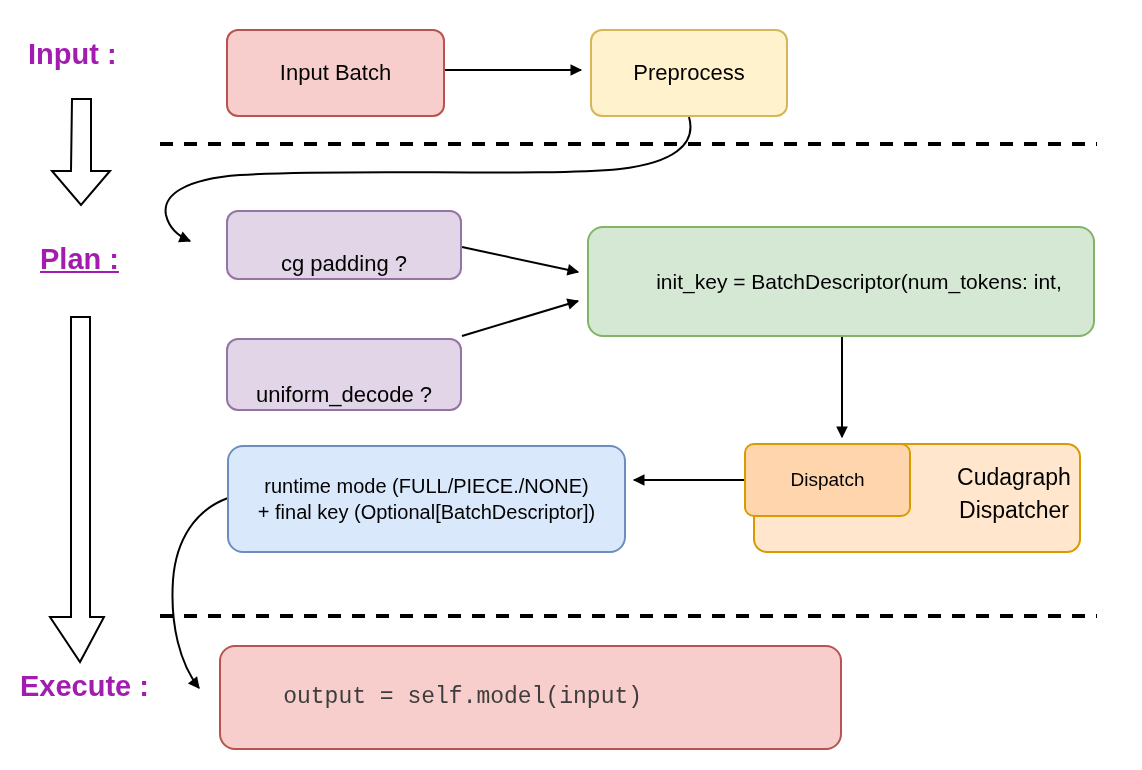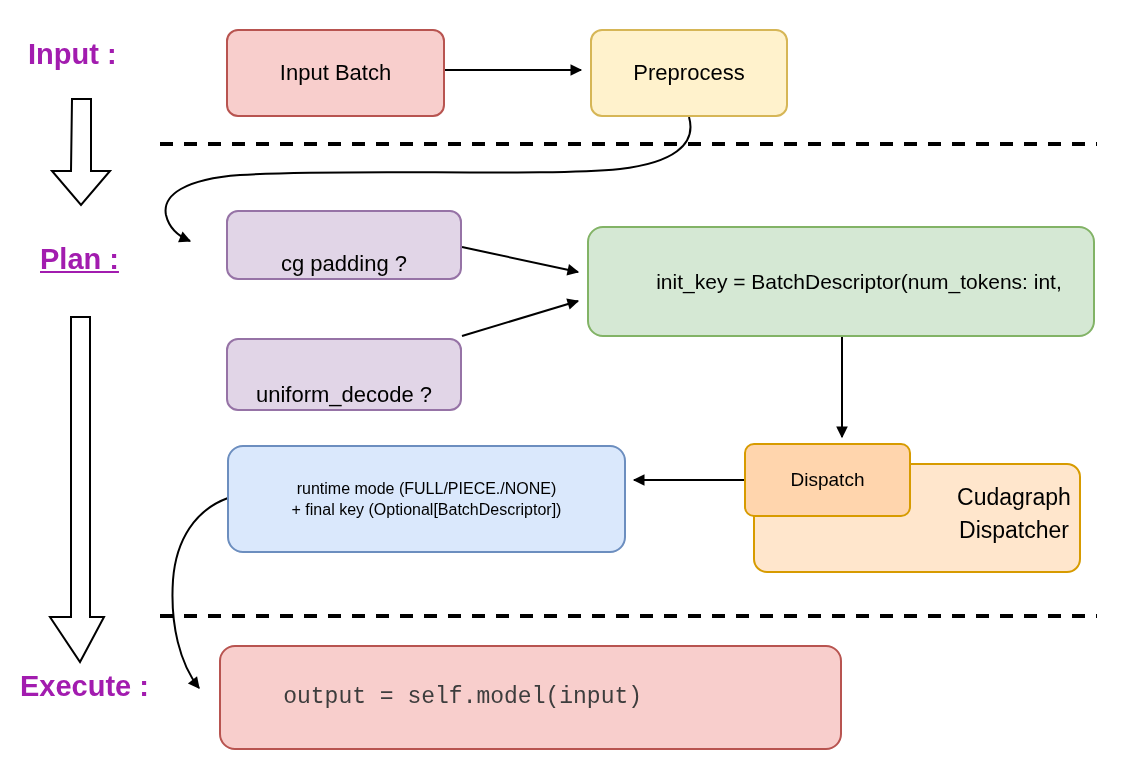--- a/index.html
+++ b/index.html
@@ -58,21 +58,21 @@
     justify-content: center;
     text-align: center;
     font-size: 22px;
     color: #000000;
     line-height: 1.32;
   }
   .node-pink   { background: var(--pink-fill,   #f8cecc); border-color: var(--pink-border,   #b85450); }
   .node-yellow { background: var(--yellow-fill, #fff2cc); border-color: var(--yellow-border, #d6b656); }
   .node-purple { background: var(--purple-fill, #e1d5e7); border-color: var(--purple-border, #9673a6); justify-content: flex-end; }
   .node-green  { background: var(--green-fill,  #d5e8d4); border-color: var(--green-border,  #82b366); border-radius: 16px; font-size: 21px; }
-  .node-blue   { background: var(--blue-fill,   #dae8fc); border-color: var(--blue-border,   #6c8ebf); border-radius: 16px; font-size: 16px; }
+  .node-blue   { background: var(--blue-fill,   #dae8fc); border-color: var(--blue-border,   #6c8ebf); border-radius: 16px; font-size: 20px; }
   .node-orange-outer {
     background: var(--orange-fill, #ffe6cc);
     border-color: var(--orange-border, #d79b00);
     border-radius: 14px;
     display: block;
   }
   .node-orange-inner {
     background: var(--orange-inner-fill, #ffd5ad);
     border-color: var(--orange-border, #d79b00);
     border-radius: 10px;
@@ -145,21 +145,21 @@
   <div class="node node-purple" style="left:226px; top:210px; width:236px; height:70px;">
     <span class="line">cg padding ?</span>
   </div>
   <div class="node node-purple" style="left:226px; top:298px; width:236px; height:73px;margin-top:40px;">
     <span class="line">uniform_decode ?</span>
   </div>
   <div class="node node-green" style="left:587px; top:226px; width:508px; height:111px;padding-left:36px;">
     <span class="line">init_key = BatchDescriptor(num_tokens: int,</span>
   </div>
 
-  <div class="node node-orange-outer" style="left:753px; top:463px; width:328px; height:110px;">
+  <div class="node node-orange-outer" style="left:753px; top:443px; width:328px; height:110px;">
     <div class="cudagraph-text">
       <span class="line">Cudagraph</span>
       <span class="line">Dispatcher</span>
     </div>
   </div>
   <div class="node node-orange-inner" style="left:744px; top:443px; width:167px; height:74px;">
     <span class="line">Dispatch</span>
   </div>
 
   <div class="node node-blue" style="left:227px; top:445px; width:399px; height:108px;">

